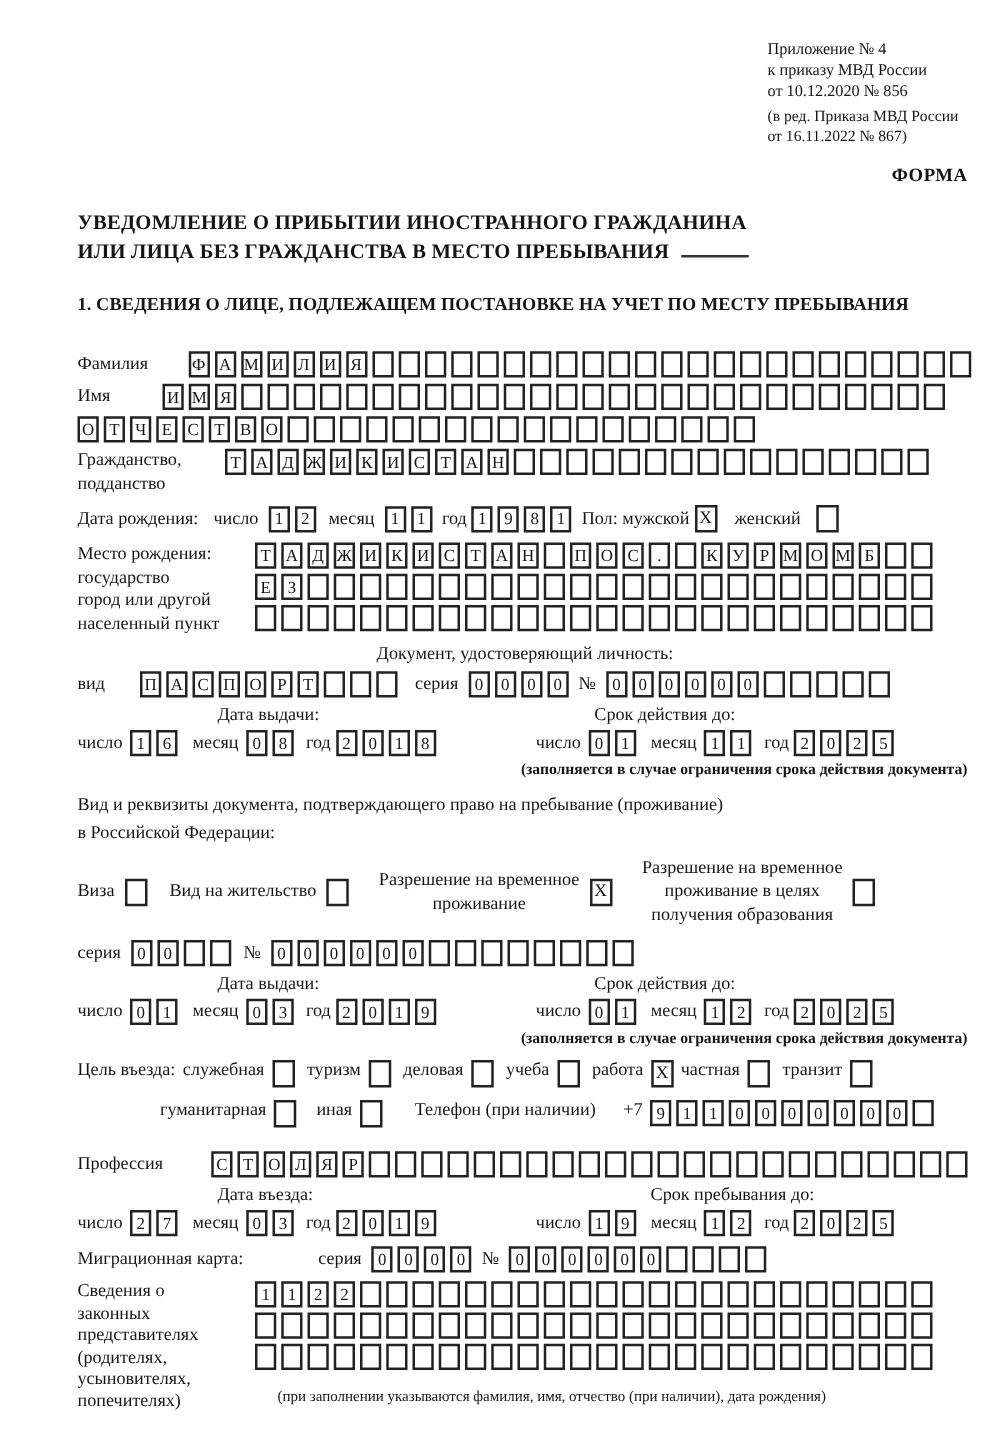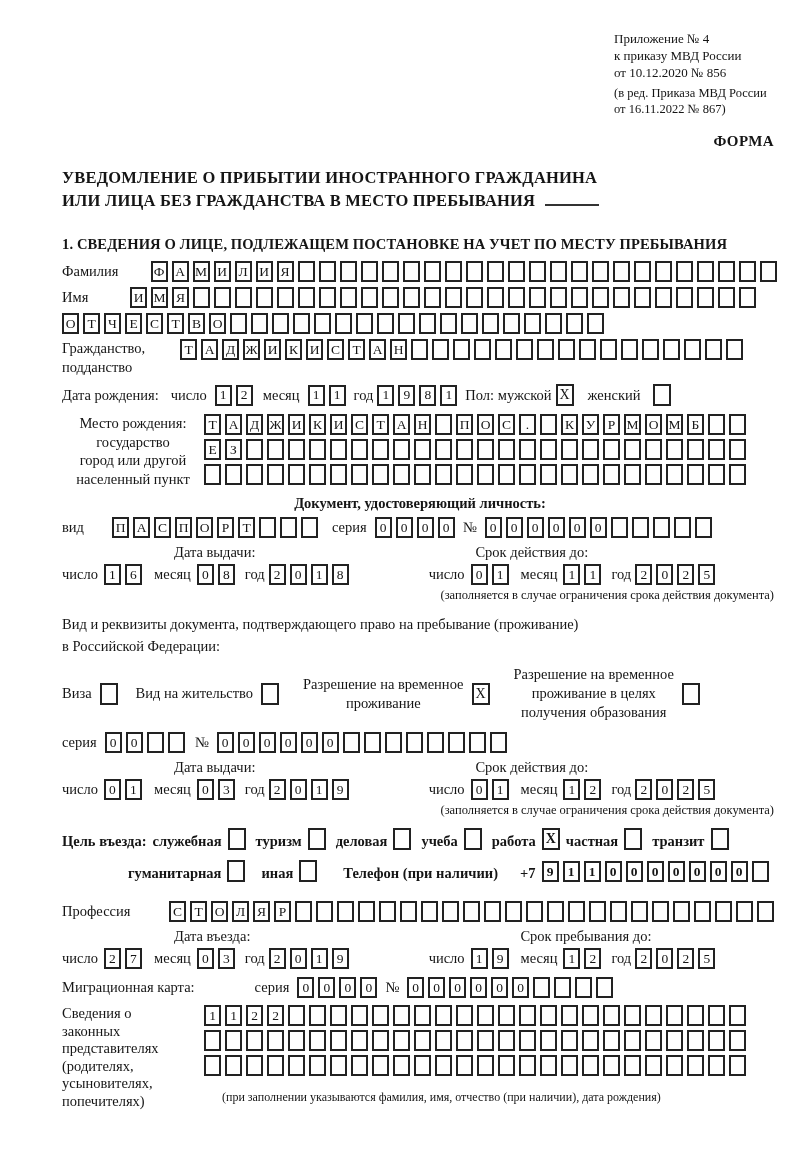--- a/index.html
+++ b/index.html
@@ -34,36 +34,36 @@
     width:18px; height:22px; border:2px solid #222; flex:none;
     display:flex; align-items:center; justify-content:center;
     font-size:14px;
   }
   .lbl { margin-right:8px; white-space:nowrap; }
 
   .labeled { display:flex; align-items:flex-start; margin-top:5px; }
   .lblcol { flex:none; line-height:18.5px; white-space:nowrap; }
   .cellstack .cells { margin-bottom:4px; }
 
-  .center-bold { text-align:center; font-weight:bold; margin-top:6px; font-size:14.5px; }
+  .center-bold { text-align:center; font-weight:normal; margin-top:6px; font-size:14.5px; }
 
   .date-headings { display:flex; margin-top:6px; }
   .date-row { display:flex; align-items:center; margin-top:3px; }
   .date-row .lbl { margin-right:6px; }
   .grp { display:flex; align-items:center; }
-  .note-right { text-align:right; font-size:12.5px; margin-top:3px; padding-right:4px; }
+  .note-right { text-align:right; font-size:12.5px; margin-top:3px; padding-right:4px;font-weight:bold; }
 
   .intro { margin-top:10px; line-height:22px; }
 
   .optrow { display:flex; align-items:center; margin-top:8px; }
   .optlbl { margin-right:8px; }
   .optblock { text-align:center; line-height:19px; margin-right:8px; } .gap18 { width:18px; flex:none; }
   .gap24 { width:24px; flex:none; }
 
-  .purp { display:flex; align-items:flex-end; margin-top:10px;font-weight:bold; }
+  .purp { display:flex; align-items:flex-start; margin-top:10px; }
   .purp .optlbl { margin-right:6px; }
   .purp .cb { margin-right:10px; }
 
   .bottom-note { font-size:12px; margin-top:4px; margin-left:158px; }
 </style>
 </head>
 <body>
 
 <div class="page">
 
@@ -78,21 +78,21 @@
   </div>
   <div class="forma">ФОРМА</div>
 
   <div class="title">
     <div>УВЕДОМЛЕНИЕ О ПРИБЫТИИ ИНОСТРАННОГО ГРАЖДАНИНА</div>
     <div><span>ИЛИ ЛИЦА БЕЗ ГРАЖДАНСТВА В МЕСТО ПРЕБЫВАНИЯ</span><span class="blankline"></span></div>
   </div>
 
   <div class="sec">1. СВЕДЕНИЯ О ЛИЦЕ, ПОДЛЕЖАЩЕМ ПОСТАНОВКЕ НА УЧЕТ ПО МЕСТУ ПРЕБЫВАНИЯ</div>
 
-  <div class="crow" style="margin-top:8px;gap:24px;">
+  <div class="crow" style="margin-top:28px;gap:24px;">
     <span class="lbl" style="width:60px;">Фамилия</span>
     <span class="cells">
         <span class="cell">Ф</span>
         <span class="cell">А</span>
         <span class="cell">М</span>
         <span class="cell">И</span>
         <span class="cell">Л</span>
         <span class="cell">И</span>
         <span class="cell">Я</span>
         <span class="cell"></span>
@@ -242,21 +242,21 @@
         <span class="cell">9</span>
         <span class="cell">8</span>
         <span class="cell">1</span>
       </span>
     <span class="lbl" style="margin-left:4px;margin-right:4px;">Пол: мужской</span>
     <span class="cb">X</span>
     <span class="lbl" style="margin-left:14px;margin-right:12px;">женский</span>
     <span class="cb"></span>
   </div>
 
-  <div class="labeled" style="margin-top:8px;text-align:center;">
+  <div class="labeled" style="margin-top:8px;">
     <div class="lblcol" style="width:142px;">
       <div>Место рождения:</div>
       <div>государство</div>
       <div>город или другой</div>
       <div>населенный пункт</div>
     </div>
     <div class="cellstack">
       <div class="cells">
           <span class="cell">Т</span>
           <span class="cell">А</span>

